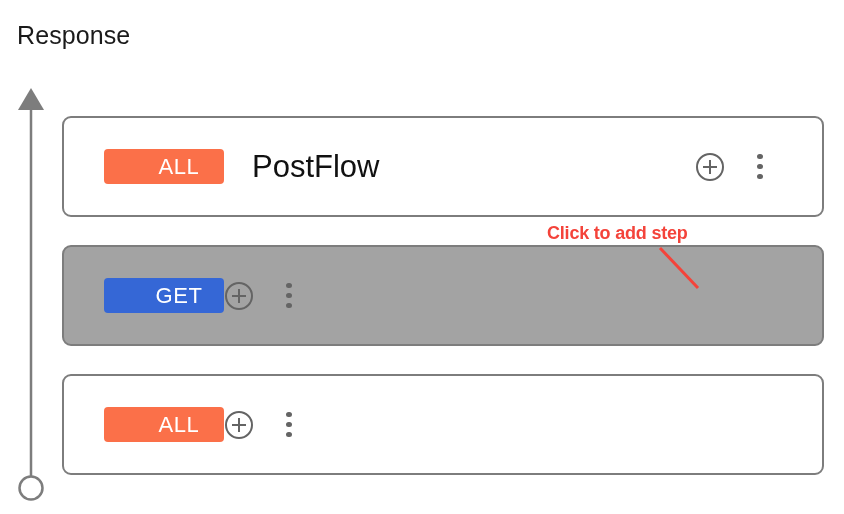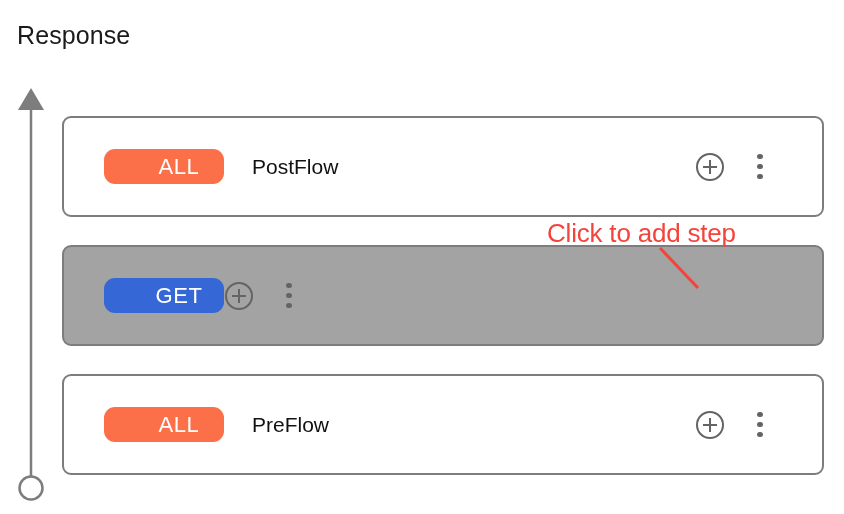--- a/index.html
+++ b/index.html
@@ -65,39 +65,39 @@
   }
   .flow-card.selected {
     background: #a3a3a3;
   }
 
   .method-badge {
     box-sizing: border-box;
     margin-left: 40px;
     width: 120px;
     height: 35px;
-    border-radius: 11px;
+    border-radius: 4px;
     display: flex;
     align-items: center;
     justify-content: center;
     color: #ffffff;
     font-size: 22px;
     line-height: 22px;
     letter-spacing: 0.6px;
     font-weight: 400;
     flex: 0 0 auto;
     user-select: none;
     padding-left: 30px;
   }
   .method-badge.all { background: #fb7049; }
   .method-badge.get { background: #3567d6; }
 
   .card-label {
     margin-left: 28px;
-    font-size: 21px;
+    font-size: 31px;
     line-height: 28px;
     color: #111111;
     font-weight: 400;
     white-space: nowrap;
     flex: 1 1 auto;
   }
 
   .card-actions {
     display: flex;
     align-items: center;
@@ -133,23 +133,23 @@
   
   .annotation-layer {
     position: absolute;
     inset: 0;
     pointer-events: none;
   }
   .annotation-text {
     position: absolute;
     left: 547px;
     top: 218px;
-    font-size: 26px;
+    font-size: 18px;
     line-height: 30px;
-    font-weight: normal;
+    font-weight: bold;
     color: #f4433a;
     white-space: nowrap;
     letter-spacing: -0.2px;
   }
   .annotation-line {
     position: absolute;
     left: 640px;
     top: 240px;
     width: 80px;
     height: 70px;
@@ -204,21 +204,20 @@
         <span class="overflow-menu-button">
           <span class="dot"></span>
           <span class="dot"></span>
           <span class="dot"></span>
         </span>
       </span>
     </div>
 
     <div class="flow-card">
       <span class="method-badge all">ALL</span>
-      <span class="card-label">PreFlow</span>
       <span class="card-actions">
         <span class="add-step-button">
           <svg width="30" height="30" viewBox="0 0 30 30">
             <circle cx="15" cy="15" r="13" fill="none" stroke="#646464" stroke-width="2"></circle>
             <line x1="15" y1="8" x2="15" y2="22" stroke="#646464" stroke-width="2"></line>
             <line x1="8" y1="15" x2="22" y2="15" stroke="#646464" stroke-width="2"></line>
           </svg>
         </span>
         <span class="overflow-menu-button">
           <span class="dot"></span>

